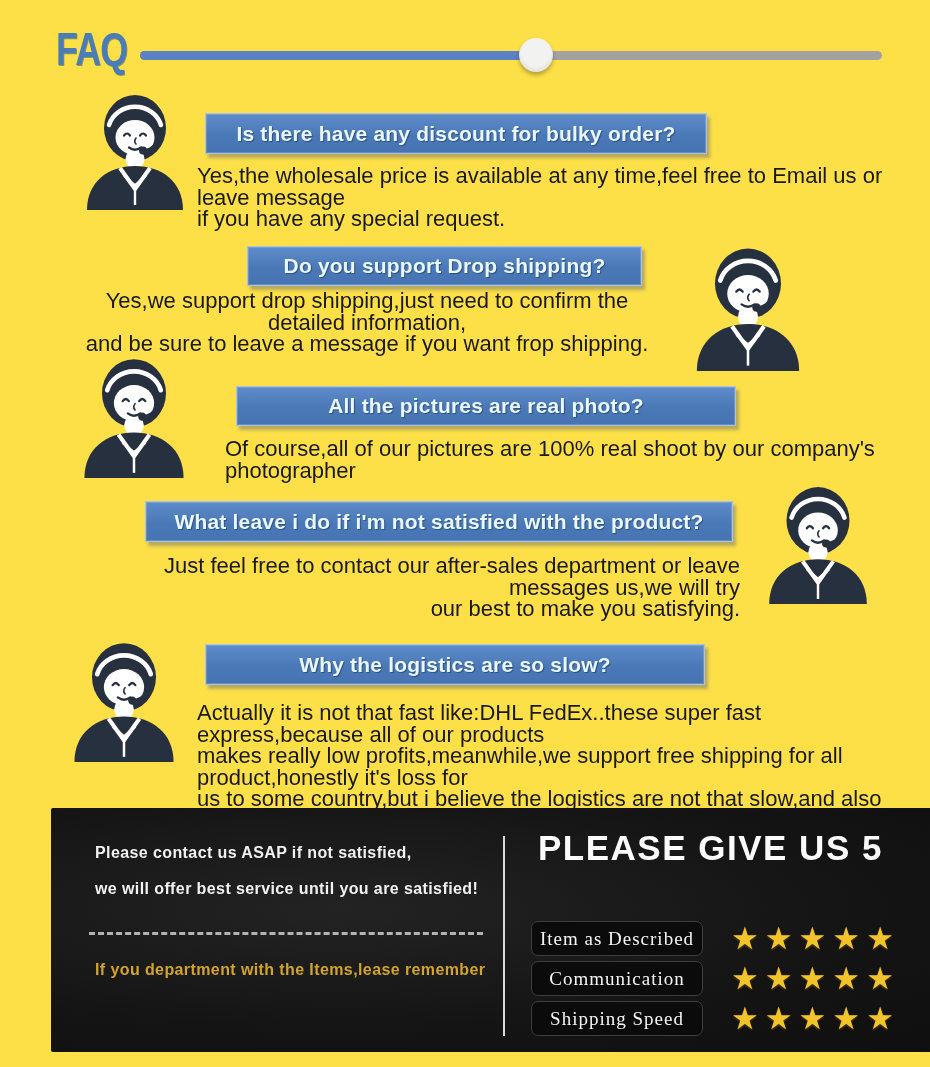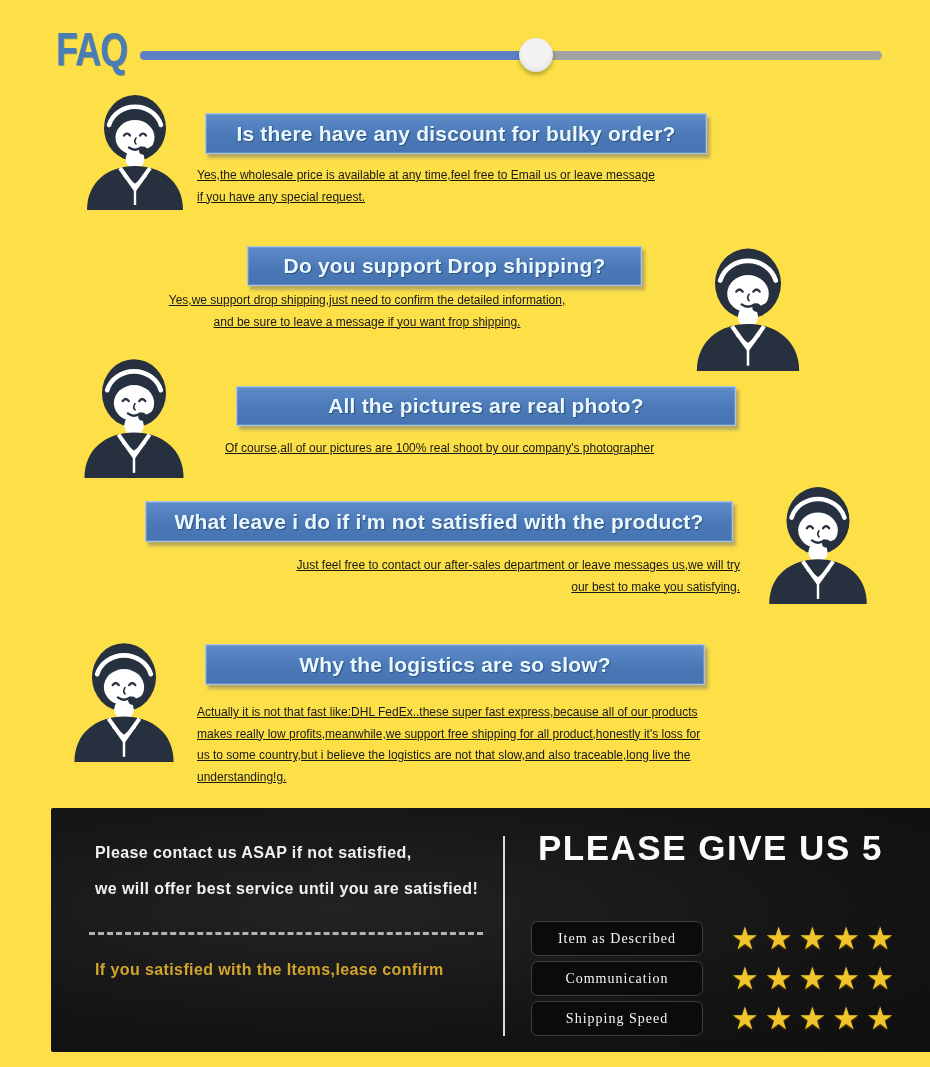--- a/index.html
+++ b/index.html
@@ -21,41 +21,41 @@
   }
   
   .banner{
     position:absolute;display:flex;align-items:center;justify-content:center;
     background:linear-gradient(180deg,#5e8bc9 0%,#4b79b8 55%,#4674b2 100%);
     border:1px solid #a9c3e2;border-radius:0;
     box-shadow:3px 4px 3px rgba(115,115,115,.5), inset 0 0 0 1px rgba(255,255,255,.18);
     color:#e9f8ff;font-weight:bold;font-size:21px;letter-spacing:.2px;
     text-shadow:1px 1px 1px rgba(25,45,75,.55);white-space:nowrap;
   }
-  .answer{position:absolute;font-size:12px;line-height:21.5px;color:#191919;white-space:pre-line;text-decoration:underline;}
+  .answer{position:absolute;font-size:22px;line-height:21.5px;color:#191919;white-space:pre-line;}
   .answer.center{text-align:center;}
   .answer.right{text-align:right;}
   .avatar{position:absolute;}
   
   #footer{
     position:absolute;left:15px;top:808px;width:900px;height:244px;
     background:radial-gradient(ellipse at 32% 42%, #232323 0%, #141414 60%, #0f0f0f 100%);
     border-radius:2px;
     margin-left:36px;
   }
   .f-line{position:absolute;left:44px;font-size:16px;font-weight:bold;color:#f1f1f1;letter-spacing:.4px;white-space:nowrap;}
   .f-line.yellow{color:#d2a42d;}
   .f-dash{position:absolute;left:38px;top:124px;width:394px;border-top:3px dashed #cdcdcd;opacity:.85;}
   .f-vdivider{position:absolute;left:452px;top:28px;width:2px;height:200px;background:#dadada;}
   .f-title{position:absolute;left:487px;font-size:35px;font-weight:bold;color:#fbfbfb;letter-spacing:1.5px;white-space:nowrap;}
   .rate-row{position:absolute;left:480px;display:flex;align-items:center;gap:28px;}
   .pill{
     width:170px;height:33px;display:flex;align-items:center;justify-content:center;
     background:#0b0b0b;border:1px solid #3e3e3e;border-radius:7px;
-    color:#f5f5f5;font-family:"Liberation Serif",serif;font-size:14px;letter-spacing:1px;white-space:nowrap;
+    color:#f5f5f5;font-family:"Liberation Serif",serif;font-size:19px;letter-spacing:1px;white-space:nowrap;
   }
   .stars{font-size:31px;line-height:33px;color:#f2c42c;letter-spacing:6px;text-shadow:0 1px 2px #6b4e00;white-space:nowrap;}
 </style>
 </head>
 <body>
 
 <div id="canvas">
 
   <svg width="0" height="0" style="position:absolute" aria-hidden="true">
     <symbol id="agent" viewBox="0 0 120 122">
@@ -115,21 +115,21 @@
   <div class="banner" style="left:205px;top:644px;width:498px;height:39px">Why the logistics are so slow?</div>
   <div class="answer" style="left:197px;top:702px">Actually it is not that fast like:DHL FedEx..these super fast express,because all of our products
 makes really low profits,meanwhile,we support free shipping for all product,honestly it's loss for
 us to some country,but i believe the logistics are not that slow,and also traceable,long live the
 understanding!g.</div>
 
   <div id="footer">
     <div class="f-line" style="top:36px">Please contact us ASAP if not satisfied,</div>
     <div class="f-line" style="top:72px">we will offer best service until you are satisfied!</div>
     <div class="f-dash"></div>
-    <div class="f-line yellow" style="top:153px">If you satisfied with the Items,lease confirm</div>
+    <div class="f-line yellow" style="top:153px">If you department with the Items,lease remember</div>
 
     <div class="f-vdivider"></div>
 
     <div class="f-title" style="top:20px">PLEASE GIVE US 5</div>
 
     <div class="rate-row" style="top:113px">
       <div class="pill">Item as Described</div>
       <div class="stars">★★★★★</div>
     </div>
     <div class="rate-row" style="top:153px">

